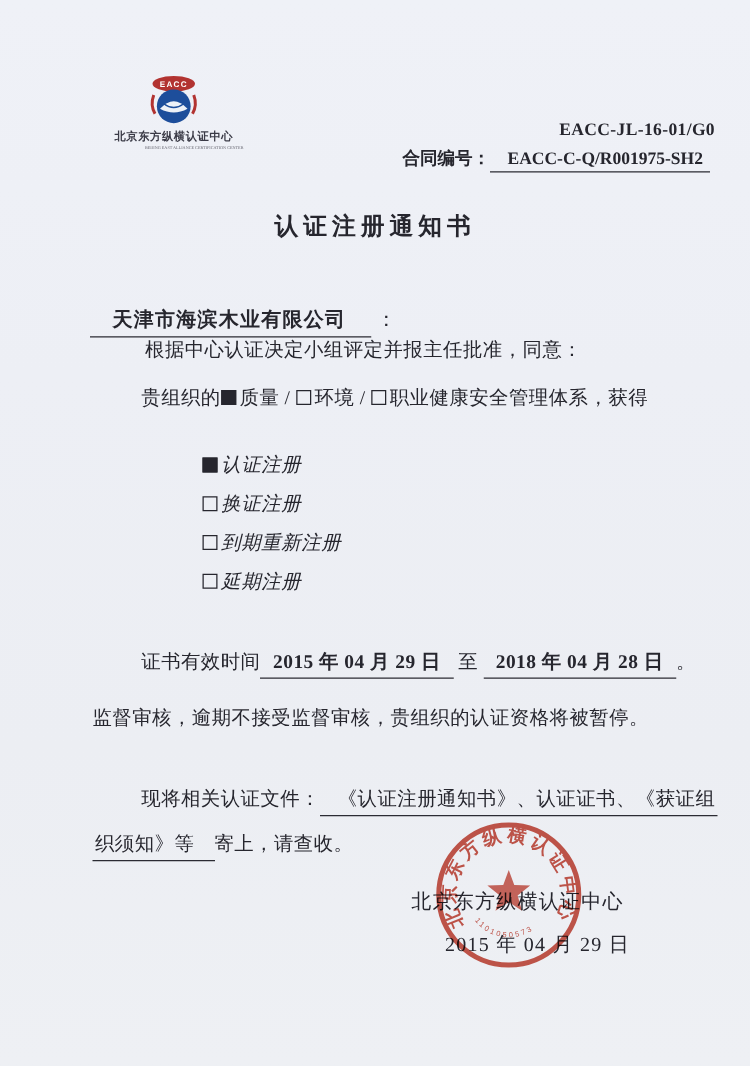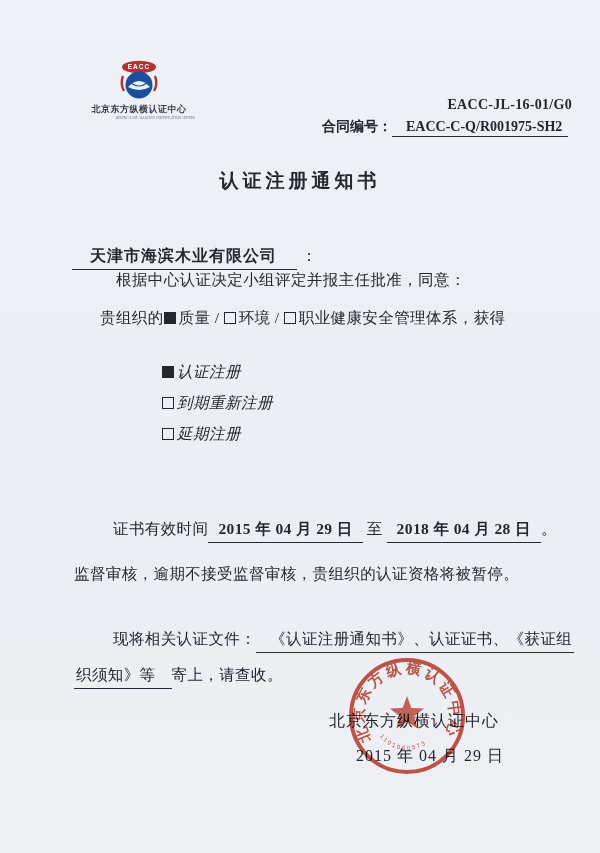--- a/index.html
+++ b/index.html
@@ -27,21 +27,21 @@
   .contract .u { padding:0 6px 1px 14px; }
 
   .title { top:168px; left:0; width:100%; text-align:center; font-size:19px; font-weight:bold; letter-spacing:4px; }
 
   .addressee { top:246px; left:72px; font-size:16px; }
   .addressee .u { font-weight:bold; padding:0 20px 2px 18px; letter-spacing:1px; }
   .addressee .colon { margin-left:4px; }
 
   .body-line { font-size:15.5px; letter-spacing:.4px; }
   .p1 { top:270px; left:116px; }
-  .p2 { top:308px; left:100px; }
+  .p2 { top:308px; left:113px; }
 
   .u { border-bottom:1px solid #2b2b33; display:inline-block; }
   .val { font-weight:600; }
 
   .cbox { display:inline-block; width:12px; height:12px; border:1.5px solid #26262e; vertical-align:-1px; margin-right:3px; background:transparent; }
   .cbox.checked { background:#26262e; border-color:#26262e; }
 
   .options { left:162px; top:362px; }
   .opt-row { height:31px; font-size:15.5px; letter-spacing:.5px;font-style:italic; }
 
@@ -99,20 +99,23 @@
 
   <div class="abs body-line p2">
     <span>贵组织的</span><span class="cbox checked"></span><span>质量</span><span> / </span><span class="cbox"></span><span>环境</span><span> / </span><span class="cbox"></span><span>职业健康安全管理体系</span><span>，获得</span>
   </div>
 
   <div class="abs options">
     <div class="opt-row">
       <span class="cbox checked"></span><span>认证注册</span>
     </div>
     <div class="opt-row">
+      <span class="cbox"></span><span>换证注册</span>
+    </div>
+    <div class="opt-row">
       <span class="cbox"></span><span>到期重新注册</span>
     </div>
     <div class="opt-row">
       <span class="cbox"></span><span>延期注册</span>
     </div>
   </div>
 
   <div class="abs body-line validity">
     <span>证书有效时间</span><span class="u val">2015 年 04 月 29 日</span><span class="mid">至</span><span class="u val">2018 年 04 月 28 日</span><span>。</span>
   </div>

